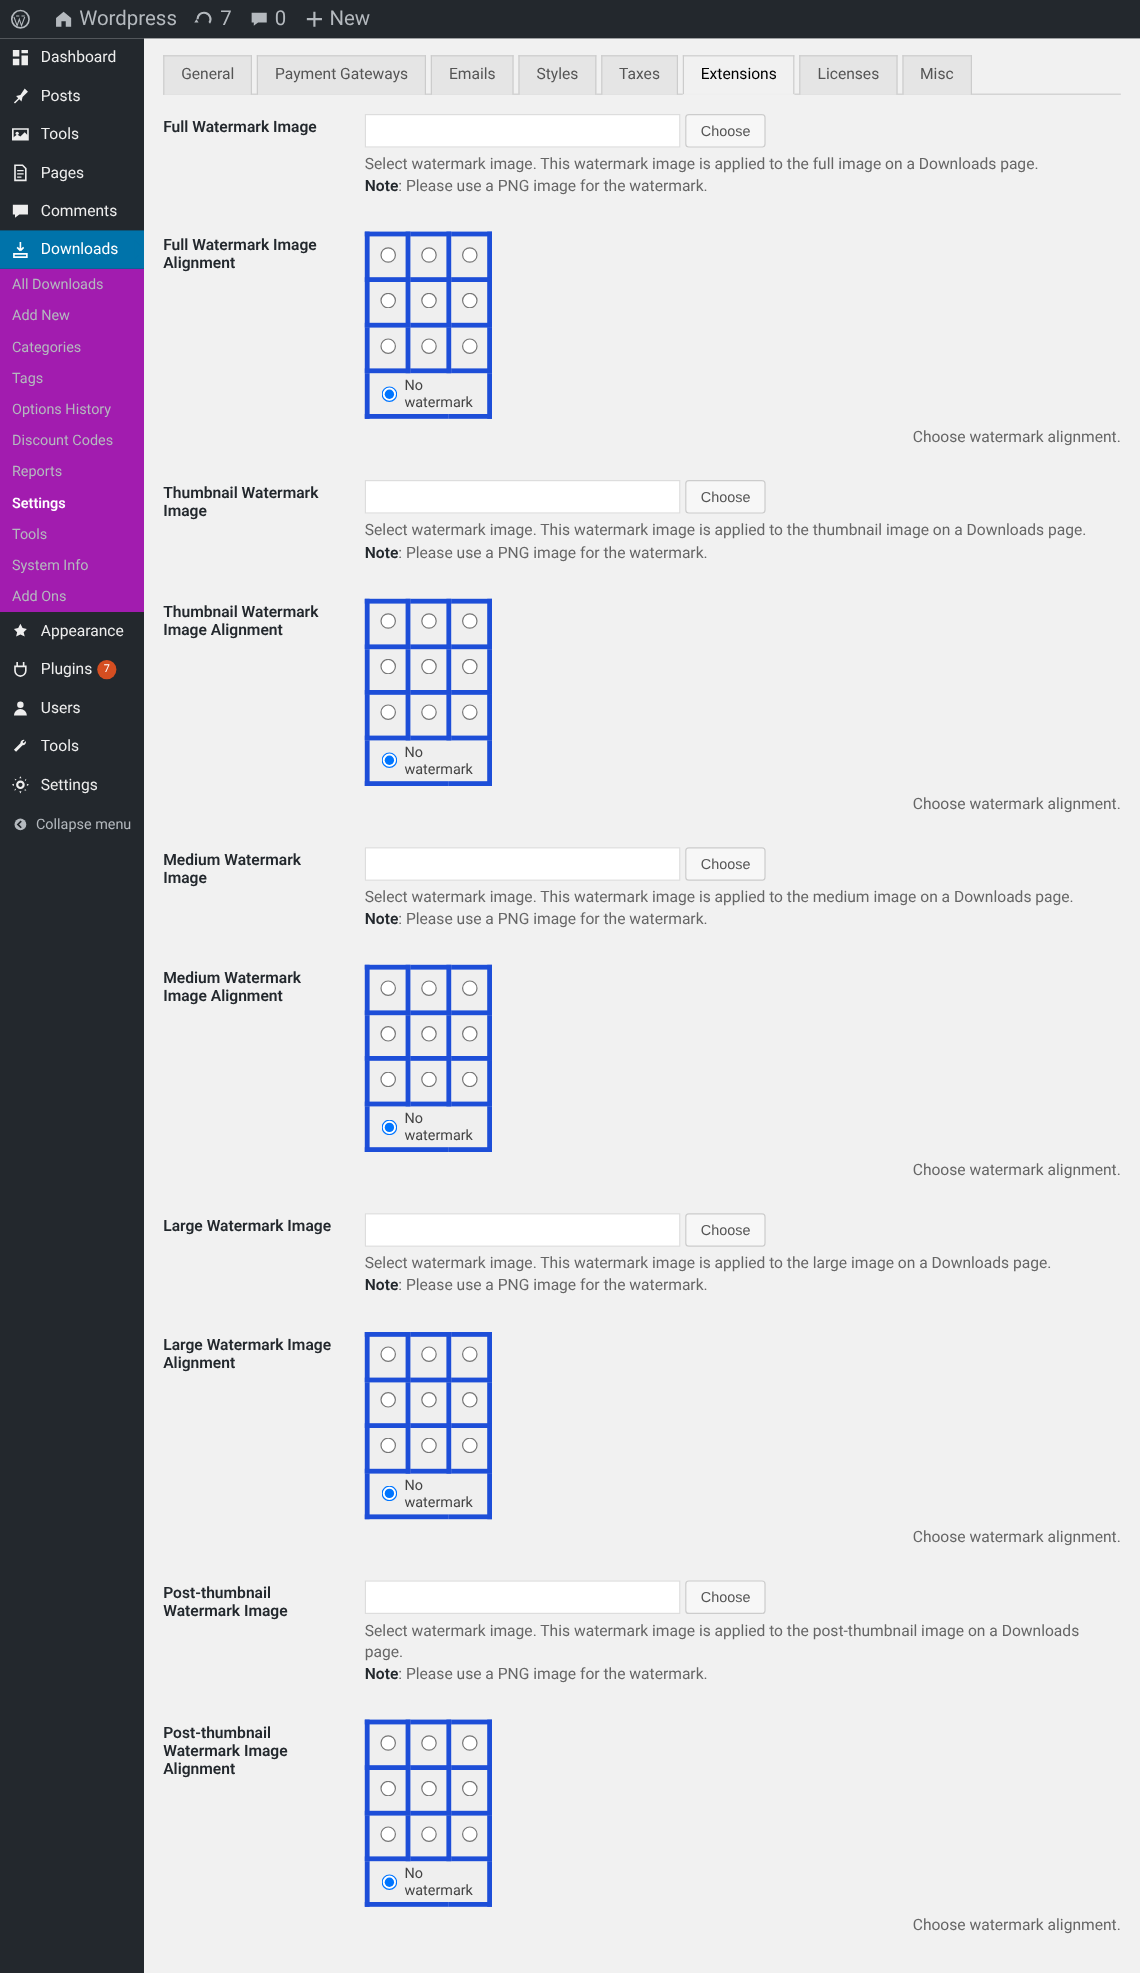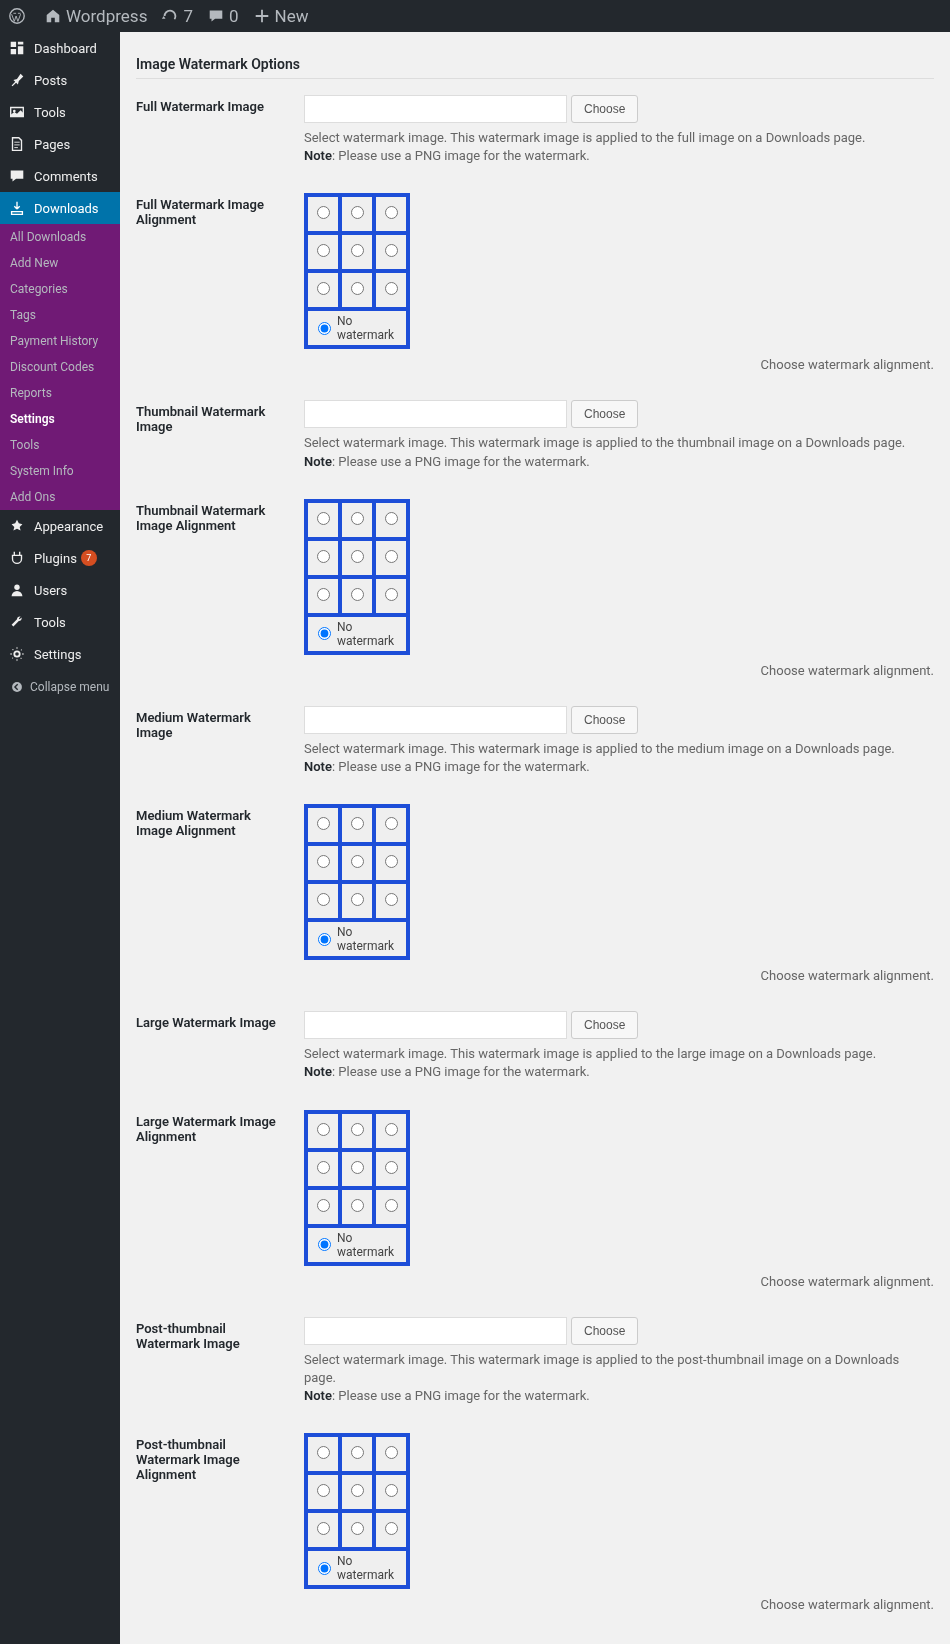--- a/index.html
+++ b/index.html
@@ -6,21 +6,21 @@
 body { font-family: -apple-system, BlinkMacSystemFont, "Segoe UI", Roboto, sans-serif; font-size: 13px; color: #444; background: #f1f1f1; }
 .wp-toolbar { height: 32px; background: #23282d; color: #b4b9be; display: flex; align-items: center; padding: 0 8px; font-size: 17px; }
 .wp-toolbar-item { display: flex; align-items: center; margin-right: 14px; color: #b4b9be; cursor: pointer; }
 .wp-toolbar-item svg, .wp-toolbar-item .icon { width: 18px; height: 18px; margin-right: 4px; }
 .wp-layout { display: flex; min-height: calc(100vh - 32px); }
 .wp-sidebar { width: 120px; background: #23282d; color: #eee; flex-shrink: 0; }
 .wp-menu-item { display: flex; align-items: center; padding: 7px 8px; color: #eee; font-size: 13px; cursor: pointer; }
 .wp-menu-item .icon { width: 18px; height: 18px; margin-right: 8px; display: inline-flex; align-items: center; justify-content: center; }
 .wp-menu-item.active { background: #0073aa; color: #fff; position: relative; }
 .wp-menu-item.active::after { content: ""; position: absolute; right: -8px; top: 50%; transform: translateY(-50%); border: 8px solid transparent; border-left-color: #0073aa; }
-.wp-submenu { background: #701a75; }
+.wp-submenu { background: #a21caf; }
 .wp-submenu-item { padding: 6px 10px; color: #b4b9be; font-size: 12px; cursor: pointer; }
 .wp-submenu-item.current { color: #fff; font-weight: 600; }
 .wp-badge { display: inline-block; min-width: 16px; height: 16px; line-height: 16px; border-radius: 8px; background: #d54e21; color: #fff; font-size: 9px; text-align: center; margin-left: 4px; padding: 0 4px; }
 .wp-collapse { padding: 10px; color: #b4b9be; display: flex; align-items: flex-start; font-size: 12px; cursor: pointer; }
 .wp-content { flex: 1; padding: 14px 16px 40px 16px; overflow: hidden; }
 .nav-tabs { display: flex; border-bottom: 1px solid #ccc; margin-bottom: 16px; }
 .nav-tab { padding: 8px 14px; background: #e5e5e5; border: 1px solid #ccc; border-bottom: none; margin-right: 4px; margin-bottom: -1px; color: #555; font-size: 13px; cursor: pointer; }
 .nav-tab.active { background: #f1f1f1; border-bottom: 1px solid #f1f1f1; color: #000; }
 .section-title { font-size: 14px; font-weight: 600; color: #23282d; margin: 10px 0 16px 0; border-bottom: 1px solid #ddd; padding-bottom: 6px; }
 .form-row { display: flex; align-items: flex-start; margin-bottom: 28px; }
@@ -128,21 +128,21 @@
             </svg>
           </span>
           <span>Downloads</span>
         </div>
       </div>
     <div class="wp-submenu" id="sub-menu">
         <div class="wp-submenu-item">All Downloads</div>
         <div class="wp-submenu-item">Add New</div>
         <div class="wp-submenu-item">Categories</div>
         <div class="wp-submenu-item">Tags</div>
-        <div class="wp-submenu-item">Payment History</div>
+        <div class="wp-submenu-item">Options History</div>
         <div class="wp-submenu-item">Discount Codes</div>
         <div class="wp-submenu-item">Reports</div>
         <div class="wp-submenu-item current">Settings</div>
         <div class="wp-submenu-item">Tools</div>
         <div class="wp-submenu-item">System Info</div>
         <div class="wp-submenu-item">Add Ons</div>
       </div>
     <div id="lower-menu">
         <div class="wp-menu-item">
           <span class="icon">
@@ -191,21 +191,30 @@
     <div class="wp-collapse">
       <svg width="14" height="14" viewBox="0 0 20 20">
           <circle cx="10" cy="10" r="7" fill="currentColor"></circle>
           <path d="M11 6l-4 4 4 4" stroke="#23282d" stroke-width="2" fill="none"></path>
         </svg>
       <span style="margin-left:6px">Collapse menu</span>
     </div>
   </div>
 
   <div class="wp-content">
-    <div class="section-title">Image Watermark Options</div>
+    <div class="nav-tabs" id="nav-tabs">
+        <div class="nav-tab">General</div>
+        <div class="nav-tab">Payment Gateways</div>
+        <div class="nav-tab">Emails</div>
+        <div class="nav-tab">Styles</div>
+        <div class="nav-tab">Taxes</div>
+        <div class="nav-tab active">Extensions</div>
+        <div class="nav-tab">Licenses</div>
+        <div class="nav-tab">Misc</div>
+      </div>
     <div id="form-body">
         <div class="form-row">
           <div class="form-label">Full Watermark Image</div>
           <div class="form-field"><input type="text" class="text-input" style=""><button class="choose-btn">Choose</button><div class="helper-text">Select watermark image. This watermark image is applied to the full image on a Downloads page.<br><span class="note-label">Note</span><span>: Please use a PNG image for the watermark.</span></div></div>
         </div>
         <div class="form-row">
           <div class="form-label">Full Watermark Image Alignment</div>
           <div class="form-field">
             <table class="align-table">
               <tbody>

